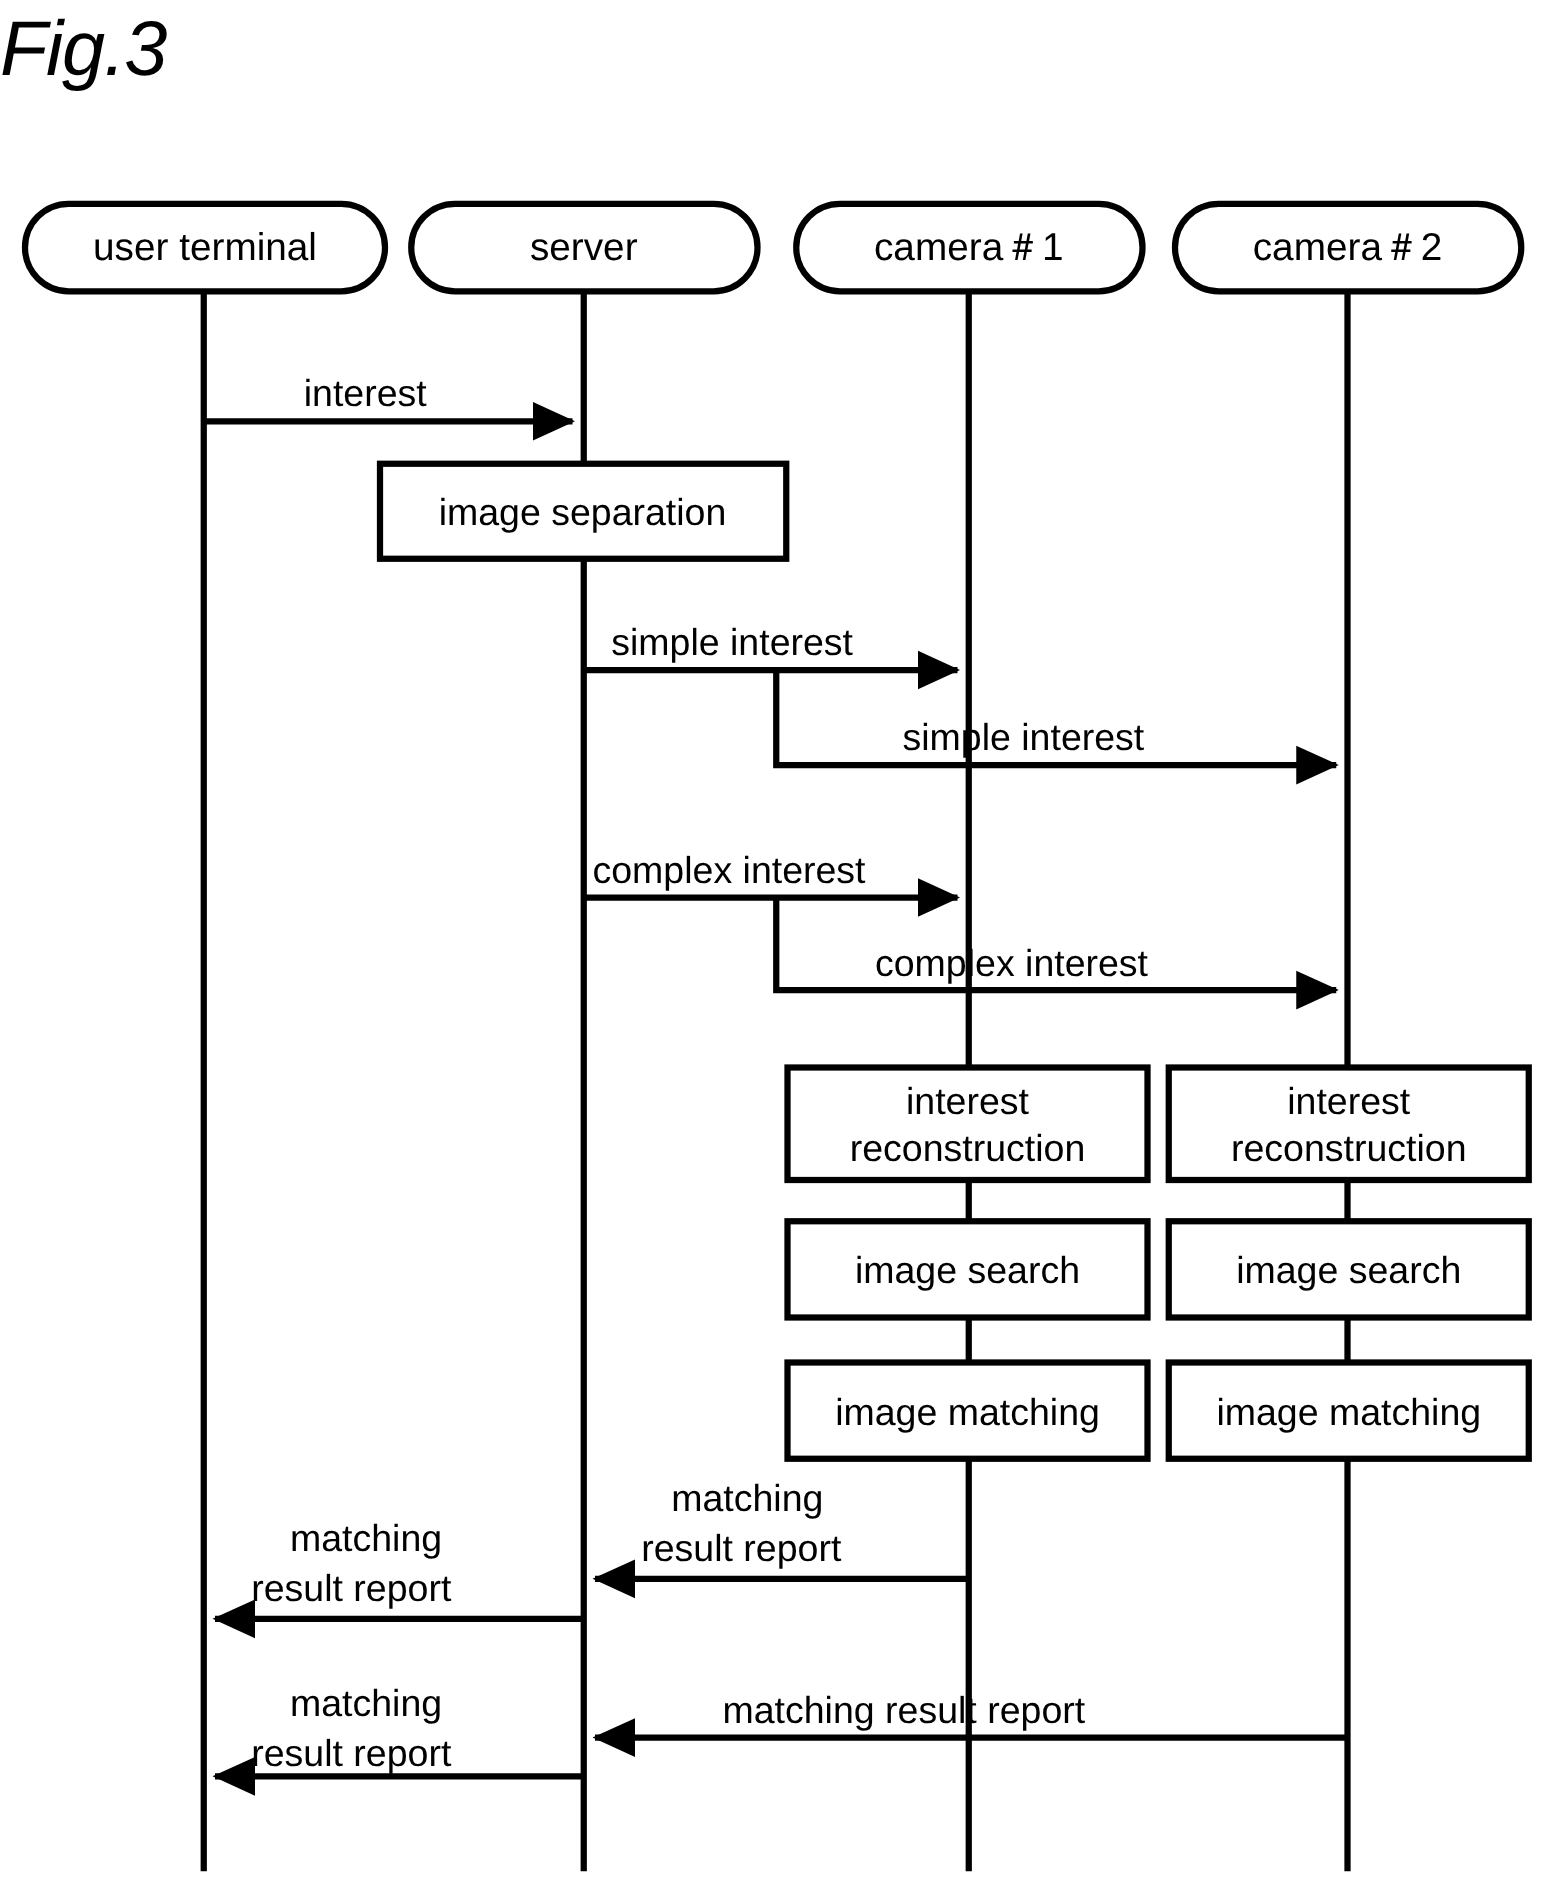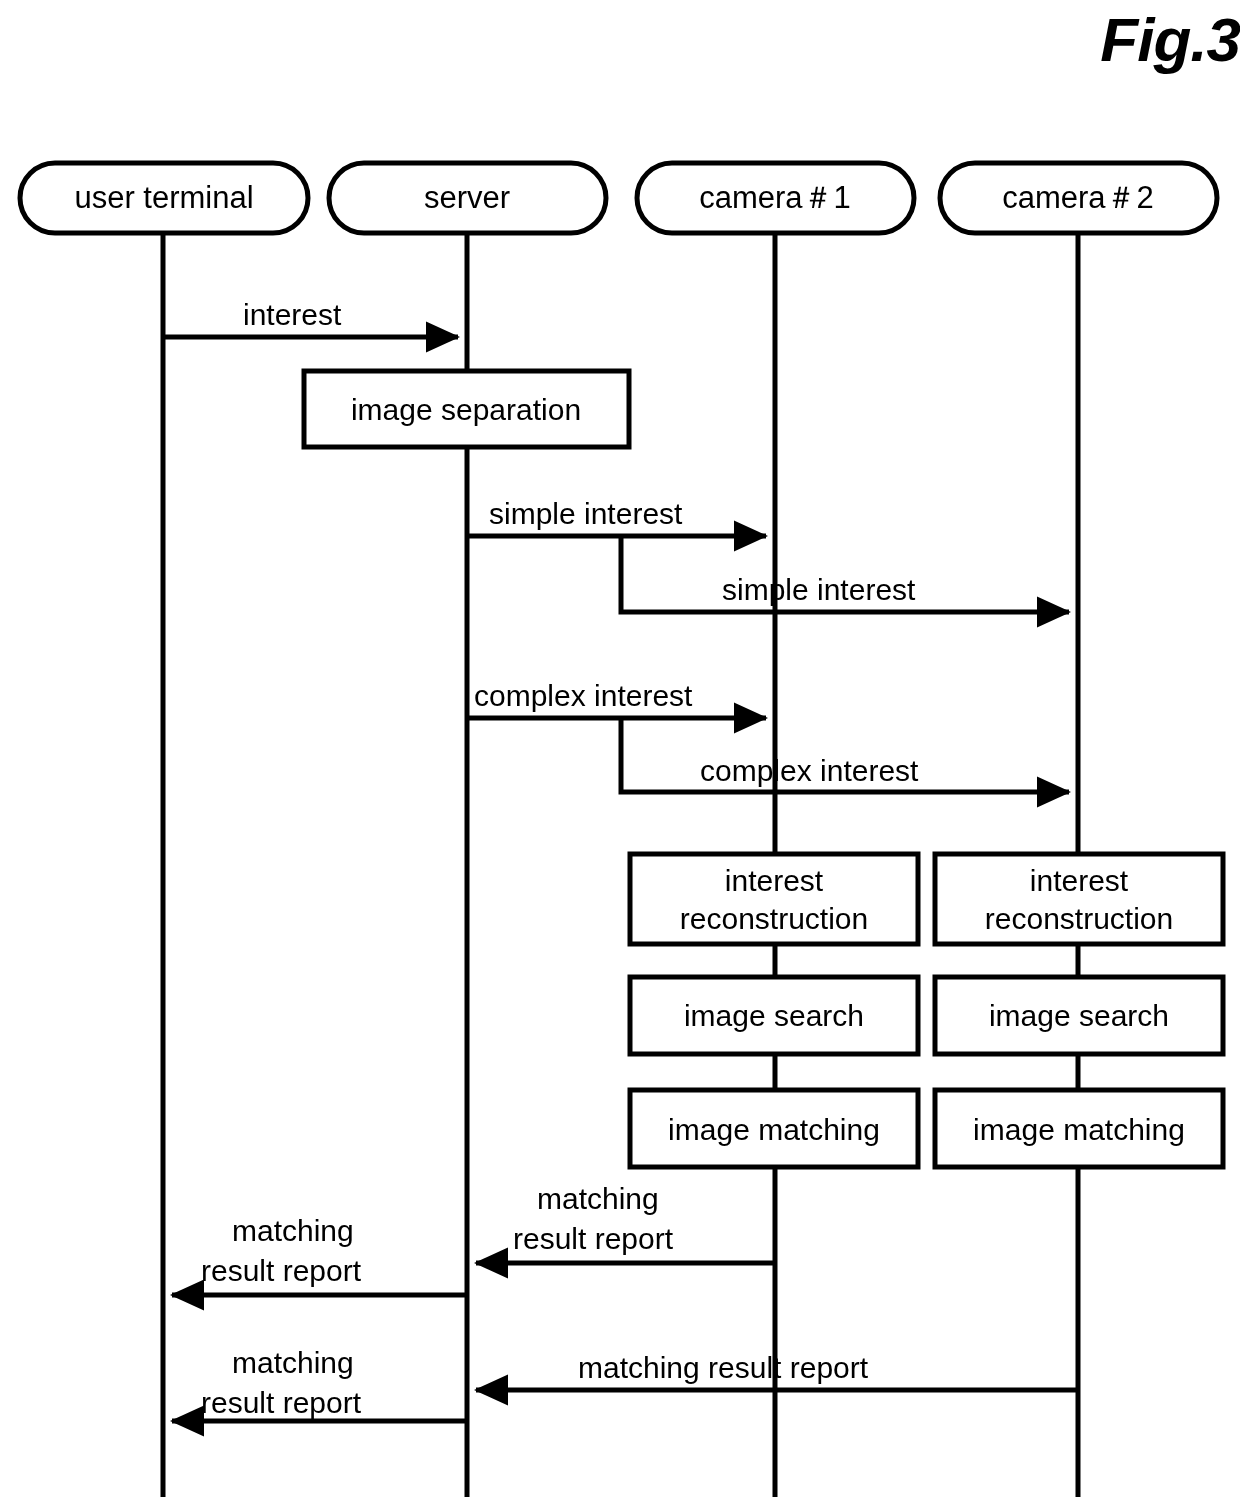--- a/index.html
+++ b/index.html
@@ -13,24 +13,24 @@
     height: 1509px;
     background: #ffffff;
     font-family: "Liberation Sans", sans-serif;
     overflow: hidden;
   }
   #fig-title {
     position: absolute;
     left: 0;
     top: 4px;
     width: 1240px;
-    text-align: right;
+    text-align: left;
     font-family: "Liberation Sans", sans-serif;
     font-style: italic;
-    font-weight: bold;
+    font-weight: normal;
     font-size: 62px;
     letter-spacing: -1px;
     color: #000;
   }
   svg#diagram {
     position: absolute;
     left: 0;
     top: 0;
   }
   .actor-label {

